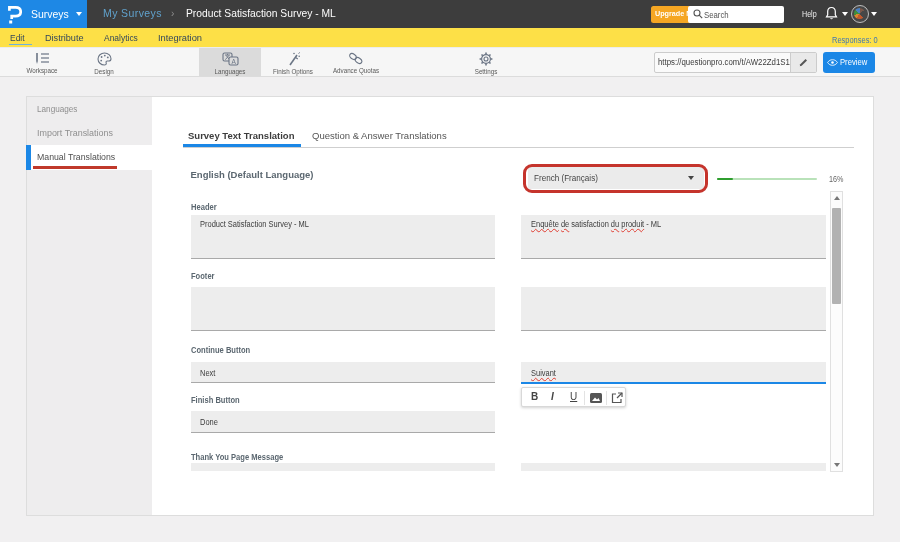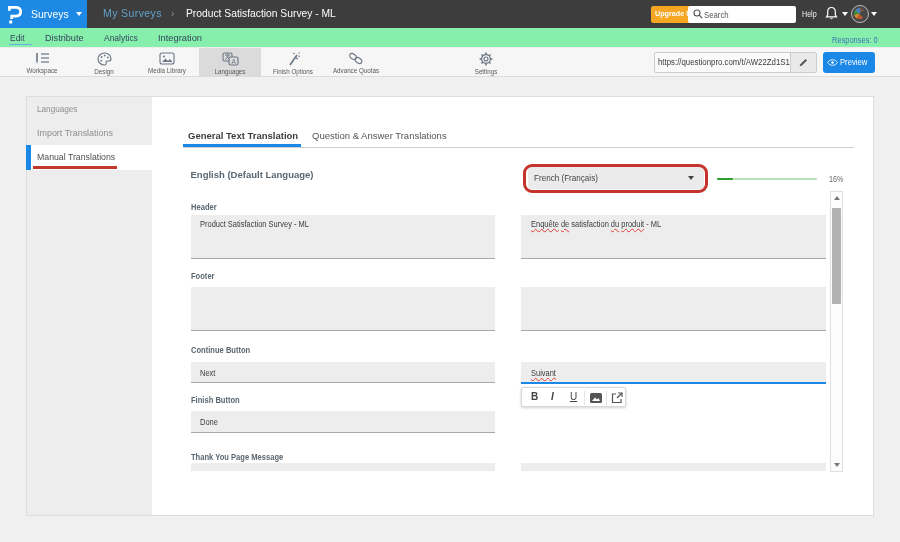--- a/index.html
+++ b/index.html
@@ -9,28 +9,28 @@
 
 
 #topbar { position:absolute; left:0; top:0; width:900px; height:28px; background:#3d3d3d; }
 #bluebox { position:absolute; left:0; top:0; width:87px; height:28px; background:#1e88e5; }
 #surveys { position:absolute; left:31px; top:0; height:28px; line-height:28px; color:#fff; font-size:11px; }
 .caret-w { width:0; height:0; border-left:3.5px solid transparent; border-right:3.5px solid transparent; border-top:4.5px solid #fff; display:inline-block; }
 #crumb1 { position:absolute; left:103px; top:0; line-height:27px; color:#61a2cc; font-size:10.5px; letter-spacing:0.4px;text-align:right; }
 #crumbsep { position:absolute; left:171px; top:0; line-height:27px; color:#8f8f8f; font-size:10px; }
 #crumb2 { position:absolute; left:186px; top:0; line-height:27px; color:#fdfdfd; font-size:10.5px; }
 #upgrade { position:absolute; left:623px; top:6px; width:59px; height:16.5px; background:#f5a623; border-radius:2.5px; color:#fff; font-size:8px; font-weight:bold; text-align:center; line-height:16.5px;margin-left:28px; }
-#searchbox { position:absolute; left:688px; top:5.7px; width:108px; height:17px; background:#fff; border-radius:2px; }
+#searchbox { position:absolute; left:688px; top:5.7px; width:96px; height:17px; background:#fff; border-radius:2px; }
 #searchbox .ph { position:absolute; left:16px; top:0; line-height:17px; font-size:9.5px; color:#555; }
 #help { position:absolute; left:802px; top:0; line-height:28px; color:#eee; font-size:9.5px; }
 #avatar { position:absolute; left:851px; top:5px; width:18px; height:18px; border-radius:50%; border:1.5px solid #bdbdbd; background:#474747; }
 #avatar:after { content:""; position:absolute; left:2px; top:2px; width:11px; height:11px; border-radius:50%; background:conic-gradient(from 140deg, #c1582d 0 70deg, #d8882f 70deg 115deg, #3e8f3e 115deg 170deg, #4a7fc1 170deg 230deg, #79574a 230deg 275deg, rgba(71,71,71,0) 275deg 360deg); }
 
 
-#menubar { position:absolute; left:0; top:28px; width:900px; height:20px; background:#86efac; border-bottom:1px solid #ececec; }
+#menubar { position:absolute; left:0; top:28px; width:900px; height:20px; background:#fde047; border-bottom:1px solid #ececec; }
 .mitem { position:absolute; top:0; line-height:19px; font-size:9.5px; color:#33475b; }
 #edit-underline { position:absolute; left:9px; top:15.5px; width:22.5px; height:1.7px; background:#6cb1e1; }
 #responses { position:absolute; left:832px; top:2px; line-height:20px; font-size:9px; color:#4076b4; }
 
 
 #toolbar { position:absolute; left:0; top:48px; width:900px; height:29px; background:#f6f6f6; border-bottom:1px solid #dcdcdc; }
 .titem { position:absolute; top:0; width:80px; height:28px; text-align:center; }
 .titem svg { display:block; margin:3.5px auto 0 auto; }
 .titem .lbl { display:block; font-size:8px; color:#5a5a5a; margin-top:1px; transform:scaleX(0.78); transform-origin:50% 50%; white-space:nowrap; }
 #t-langbox { position:absolute; left:199px; top:0; width:62px; height:28px; background:#dbdbdb; }
@@ -133,28 +133,20 @@
   </div>
   <div class="titem" style="left:64px">
     <svg width="15" height="14" viewBox="0 0 15 14">
         <path d="M7.5 1 C3.9 1 1 3.7 1 7 C1 10.3 3.9 13 7.5 13 C8.6 13 9.3 12.4 9.3 11.5 C9.3 10.9 9 10.6 9 10.1 C9 9.5 9.5 9 10.2 9 L11.7 9 C13 9 14 8 14 6.7 C14 3.5 11.1 1 7.5 1 Z" fill="none" stroke="#6b7585" stroke-width="1.1"></path>
         <circle cx="4.6" cy="5" r="0.9" fill="#6b7585"></circle>
         <circle cx="7.8" cy="3.6" r="0.9" fill="#6b7585"></circle>
         <circle cx="10.8" cy="5.4" r="0.9" fill="#6b7585"></circle>
         <circle cx="4.2" cy="8.6" r="0.9" fill="#6b7585"></circle>
       </svg>
     <span class="lbl">Design</span>
-  </div>
-  <div class="titem" style="left:127px">
-    <svg width="16" height="13" viewBox="0 0 16 13">
-        <rect x="1" y="1" width="14" height="11" rx="2" fill="none" stroke="#6b7585" stroke-width="1.1"></rect>
-        <circle cx="5" cy="4.6" r="1" fill="#6b7585"></circle>
-        <path d="M3 10 L6.5 6.5 L9 9 L11 7 L13.5 10 Z" fill="#6b7585"></path>
-      </svg>
-    <span class="lbl">Media Library</span>
   </div>
   <div class="titem" style="left:190px">
     <svg width="17" height="14" viewBox="0 0 17 14">
         <rect x="1" y="1" width="9" height="8" rx="1.5" fill="none" stroke="#6b7585" stroke-width="1.1"></rect>
         <g stroke="#6b7585" stroke-width="0.9" fill="none">
           <line x1="3" y1="3" x2="8" y2="3"></line>
           <line x1="5.5" y1="1.8" x2="5.5" y2="3.2"></line>
           <path d="M3.2 7.6 Q5.5 5.8 6.8 3.4"></path>
           <path d="M4.2 3.4 Q5.5 5.8 7.8 7.6"></path>
         </g>
@@ -217,21 +209,21 @@
     <div id="sidebar">
       <div class="sitem" style="top:5.5px"><span class="sx" style="transform:scaleX(0.86)">Languages</span></div>
       <div class="sitem" style="top:29.5px"><span class="sx" style="transform:scaleX(0.94)">Import Translations</span></div>
       <div id="sitem-sel">
         <div class="bar"></div>
         <div class="sitem" style="top:6px;color:#4f4f4f"><span class="sx" style="transform:scaleX(0.92)">Manual Translations</span></div>
       </div>
       <div id="red-underline"></div>
     </div>
 
-    <div id="tab1">General Text Translation</div>
+    <div id="tab1">Survey Text Translation</div>
     <div id="tab2">Question &amp; Answer Translations</div>
     <div id="tabrule"></div>
     <div id="tabblue"></div>
 
     <div id="lang-label">English (Default Language)</div>
     <div id="select">
       <span class="txt"><span class="sx" style="transform:scaleX(0.9)">French (Français)</span></span>
       <span class="car"></span>
     </div>
     <div id="redring"></div>

